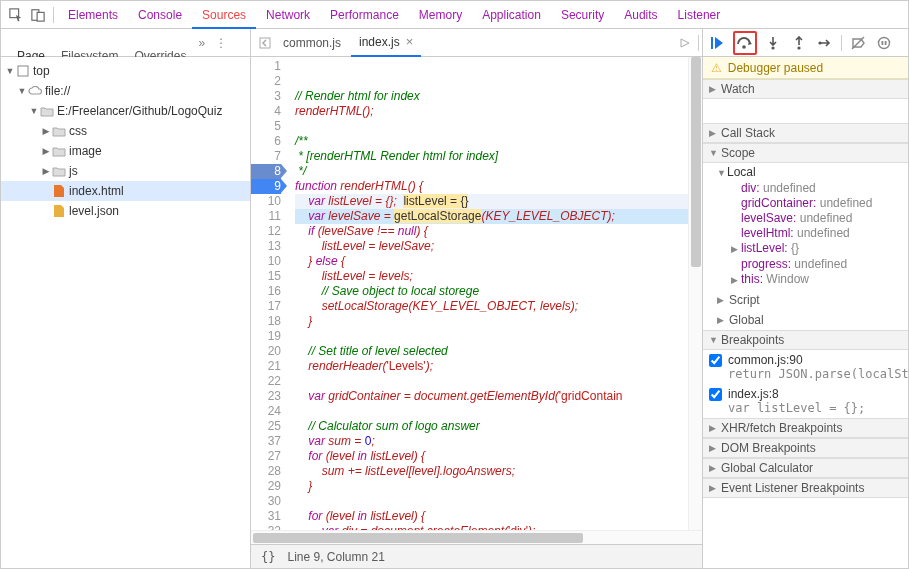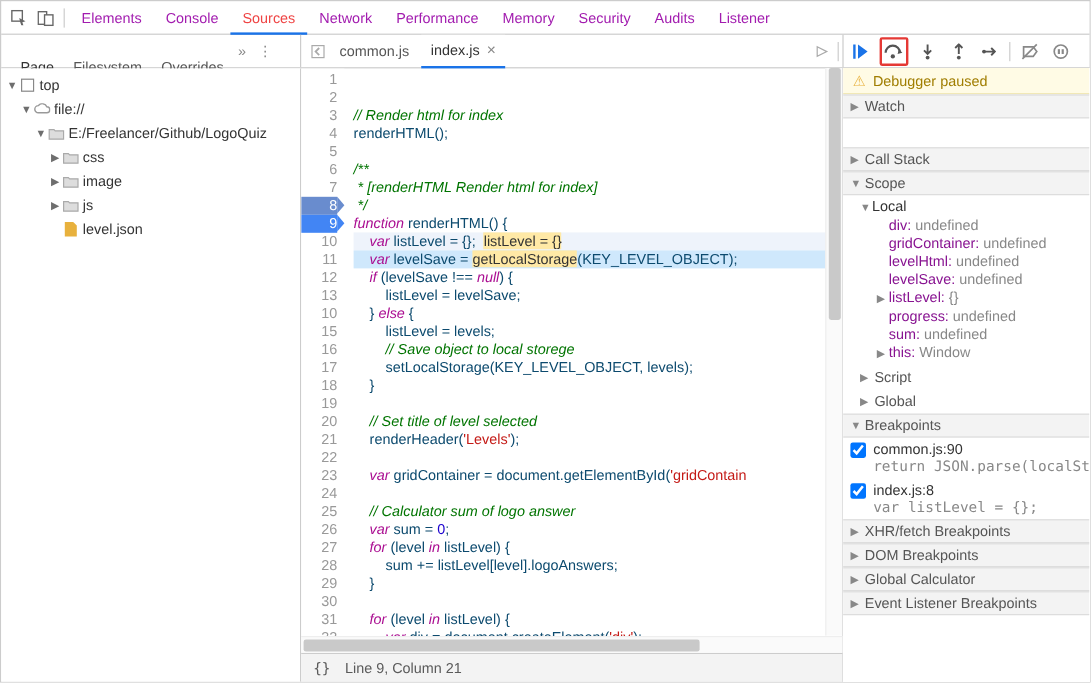--- a/index.html
+++ b/index.html
@@ -57,21 +57,21 @@
 .code-lines .hl-bp { background: #eef3fb; }
 .scrollbar-v { position: absolute; right: 0; top: 0; width: 14px; height: 100%; background: #fafafa; border-left: 1px solid #eee; }
 .scrollbar-v .thumb { position: absolute; top: 0; left: 2px; width: 10px; height: 210px; background: #c9c9c9; border-radius: 2px; }
 .scrollbar-h { height: 14px; background: #fafafa; border-top: 1px solid #eee; position: relative; }
 .scrollbar-h .thumb { position: absolute; left: 2px; top: 2px; height: 10px; width: 330px; background: #c9c9c9; border-radius: 2px; }
 
 .c-kw { color: #aa0d91; font-style: italic; }
 .c-cm { color: #007400; font-style: italic; }
 .c-st { color: #c41a16; }
 .c-nm { color: #1c00cf; }
-.c-var { color: #0c4a6e; }
+.c-var { color: #b91c1c; font-style: italic; }
 .c-hl-tok { background: #ffe9a6; }
 
 .status-bar { height: 24px; border-top: 1px solid #ccc; background: #f3f3f3; display: flex; align-items: center; padding: 0 10px; color: #5a5a5a; }
 .status-bar .braces { font-family: Consolas, monospace; margin-right: 12px; }
 
 .right-panel { width: 206px; border-left: 1px solid #ccc; overflow: auto; background: #fff; font-size: 11px; }
 .dbg-banner { background: #fffbe5; color: #a07d00; display: flex; align-items: center; height: 22px; padding: 0 8px; border-bottom: 1px solid #eee3ab; }
 .dbg-banner .warn-ic { color: #e8b13d; margin-right: 6px; }
 .section-hdr { background: #f3f3f3; border-bottom: 1px solid #ddd; border-top: 1px solid #ddd; height: 20px; display: flex; align-items: center; padding: 0 6px; color: #555; cursor: pointer; }
 .section-hdr .tw { width: 10px; color: #888; font-size: 9px; margin-right: 2px; }
@@ -104,20 +104,21 @@
         </svg>
       </div>
     <div class="sep"></div>
     <div id="top-tabs-c" style="display: flex;">
         <div class="tab">Elements</div>
         <div class="tab">Console</div>
         <div class="tab active">Sources</div>
         <div class="tab">Network</div>
         <div class="tab">Performance</div>
         <div class="tab">Memory</div>
+        <div class="tab">Application</div>
         <div class="tab">Security</div>
         <div class="tab">Audits</div>
         <div class="tab">Listener</div>
       </div>
   </div>
 
   <div class="sub-row">
     <div class="sub-left">
       <div id="sub-tabs-c" style="display:flex">
           <div class="tab active">Page</div>
@@ -253,20 +254,28 @@
             <span class="tw">▶</span>
             <span class="ic folder-ic">
               <svg width="14" height="11">
                 <path d="M1 2 L5 2 L6 3 L13 3 L13 10 L1 10 Z" fill="#ddd" stroke="#aaa"></path>
               </svg>
             </span>
             <span>js</span>
           </div>
         </div>
       <div id="tree-files">
+          <div class="tree-item selected" style="padding-left: 50px;">
+            <span class="ic">
+              <svg width="12" height="14">
+                <path d="M1 1 L8 1 L11 4 L11 13 L1 13 Z" fill="#e8762d"></path>
+              </svg>
+            </span>
+            <span>index.html</span>
+          </div>
           <div class="tree-item" style="padding-left: 50px;">
             <span class="ic">
               <svg width="12" height="14">
                 <path d="M1 1 L8 1 L11 4 L11 13 L1 13 Z" fill="#e8b13d"></path>
               </svg>
             </span>
             <span>level.json</span>
           </div>
         </div>
     </div>
@@ -292,21 +301,21 @@
             <div class="ln">16</div>
             <div class="ln">17</div>
             <div class="ln">18</div>
             <div class="ln">19</div>
             <div class="ln">20</div>
             <div class="ln">21</div>
             <div class="ln">22</div>
             <div class="ln">23</div>
             <div class="ln">24</div>
             <div class="ln">25</div>
-            <div class="ln">26</div>
+            <div class="ln">37</div>
             <div class="ln">27</div>
             <div class="ln">28</div>
             <div class="ln">29</div>
             <div class="ln">30</div>
             <div class="ln">31</div>
             <div class="ln">32</div>
           </div>
         <div class="code-lines" id="code-lines">
           <div class="line"><span class="c-cm">// Render html for index</span></div><div class="line"><span class="c-var">renderHTML();</span></div><div class="line"><span></span></div><div class="line"><span class="c-cm">/**</span></div><div class="line"><span class="c-cm"> * [renderHTML Render html for index]</span></div><div class="line"><span class="c-cm"> */</span></div><div class="line"><span class="c-kw">function</span><span class="c-var"> renderHTML() {</span></div><div class="line hl-bp"><span>    </span><span class="c-kw">var</span><span class="c-var"> listLevel = {};  </span><span class="c-hl-tok">listLevel = {}</span></div><div class="line hl-current"><span>    </span><span class="c-kw">var</span><span class="c-var"> levelSave = </span><span class="c-hl-tok">getLocalStorage</span><span class="c-var">(KEY_LEVEL_OBJECT);</span></div><div class="line"><span>    </span><span class="c-kw">if</span><span class="c-var"> (levelSave !== </span><span class="c-kw">null</span><span class="c-var">) {</span></div><div class="line"><span class="c-var">        listLevel = levelSave;</span></div><div class="line"><span class="c-var">    } </span><span class="c-kw">else</span><span class="c-var"> {</span></div><div class="line"><span class="c-var">        listLevel = levels;</span></div><div class="line"><span>        </span><span class="c-cm">// Save object to local storege</span></div><div class="line"><span class="c-var">        setLocalStorage(KEY_LEVEL_OBJECT, levels);</span></div><div class="line"><span class="c-var">    }</span></div><div class="line"><span></span></div><div class="line"><span>    </span><span class="c-cm">// Set title of level selected</span></div><div class="line"><span class="c-var">    renderHeader(</span><span class="c-st">'Levels'</span><span class="c-var">);</span></div><div class="line"><span></span></div><div class="line"><span>    </span><span class="c-kw">var</span><span class="c-var"> gridContainer = document.getElementById(</span><span class="c-st">'gridContain</span></div><div class="line"><span></span></div><div class="line"><span>    </span><span class="c-cm">// Calculator sum of logo answer</span></div><div class="line"><span>    </span><span class="c-kw">var</span><span class="c-var"> sum = </span><span class="c-nm">0</span><span class="c-var">;</span></div><div class="line"><span>    </span><span class="c-kw">for</span><span class="c-var"> (level </span><span class="c-kw">in</span><span class="c-var"> listLevel) {</span></div><div class="line"><span class="c-var">        sum += listLevel[level].logoAnswers;</span></div><div class="line"><span class="c-var">    }</span></div><div class="line"><span></span></div><div class="line"><span>    </span><span class="c-kw">for</span><span class="c-var"> (level </span><span class="c-kw">in</span><span class="c-var"> listLevel) {</span></div><div class="line"><span>        </span><span class="c-kw">var</span><span class="c-var"> div = document.createElement(</span><span class="c-st">'div'</span><span class="c-var">);</span></div><div class="scrollbar-v"><div class="thumb"></div></div>
         </div>
@@ -336,25 +345,24 @@
         </div>
       <div class="section-hdr">
           <span class="tw">▼</span>
           <span>Scope</span>
         </div>
       <div class="section-body">
         <div class="scope-item" style="color:#333"><span class="tw2">▼</span><span>Local</span></div>
         <div id="locals-c" style="padding-left:14px">
             <div class="scope-item"><span class="tw2"></span><span>div</span>: <span class="val">undefined</span></div>
             <div class="scope-item"><span class="tw2"></span><span>gridContainer</span>: <span class="val">undefined</span></div>
+            <div class="scope-item"><span class="tw2"></span><span>levelSave</span>: <span class="val">undefined</span></div>
             <div class="scope-item"><span class="tw2"></span><span>levelHtml</span>: <span class="val">undefined</span></div>
-            <div class="scope-item"><span class="tw2"></span><span>levelSave</span>: <span class="val">undefined</span></div>
             <div class="scope-item"><span class="tw2">▶</span><span>listLevel</span>: <span class="val">{}</span></div>
             <div class="scope-item"><span class="tw2"></span><span>progress</span>: <span class="val">undefined</span></div>
-            <div class="scope-item"><span class="tw2"></span><span>sum</span>: <span class="val">undefined</span></div>
             <div class="scope-item"><span class="tw2">▶</span><span>this</span>: <span class="val">Window</span></div>
           </div>
       </div>
       <div class="section-hdr" style="background:#fff;border:none;padding-left:14px">
           <span class="tw">▶</span>
           <span>Script</span>
         </div>
       <div class="section-hdr" style="background:#fff;border:none;padding-left:14px">
           <span class="tw">▶</span>
           <span>Global</span>

